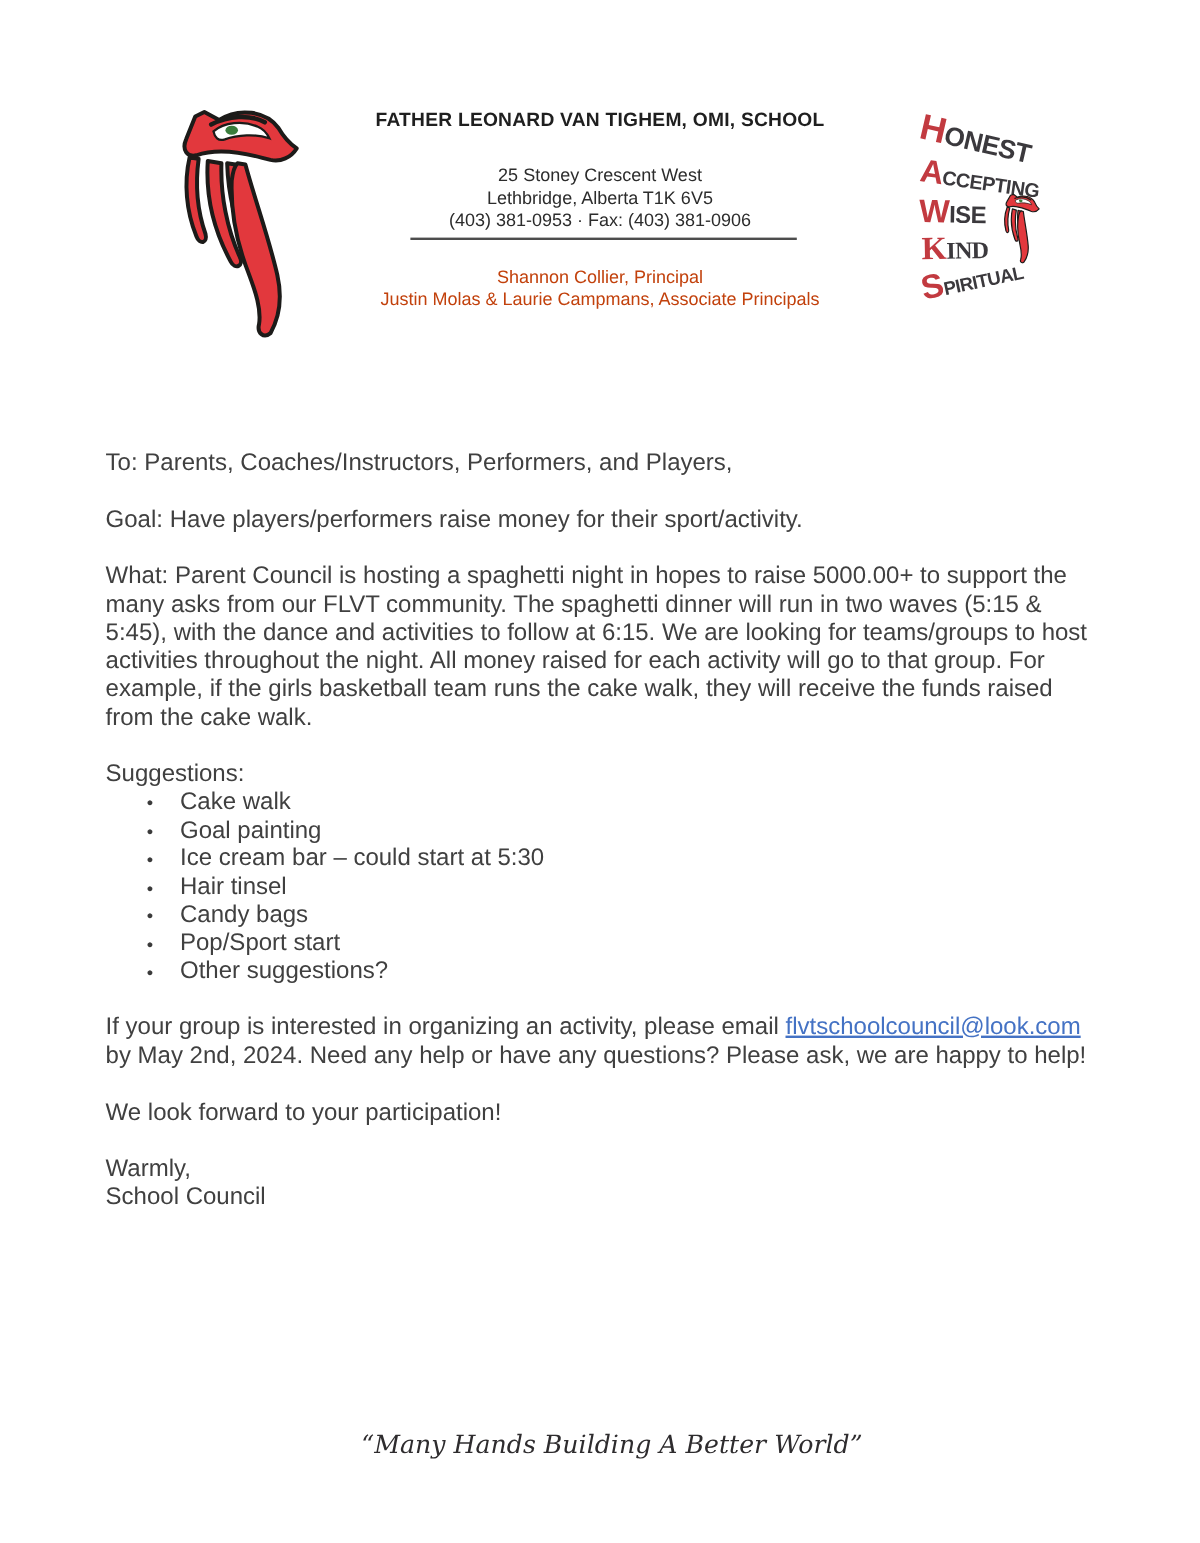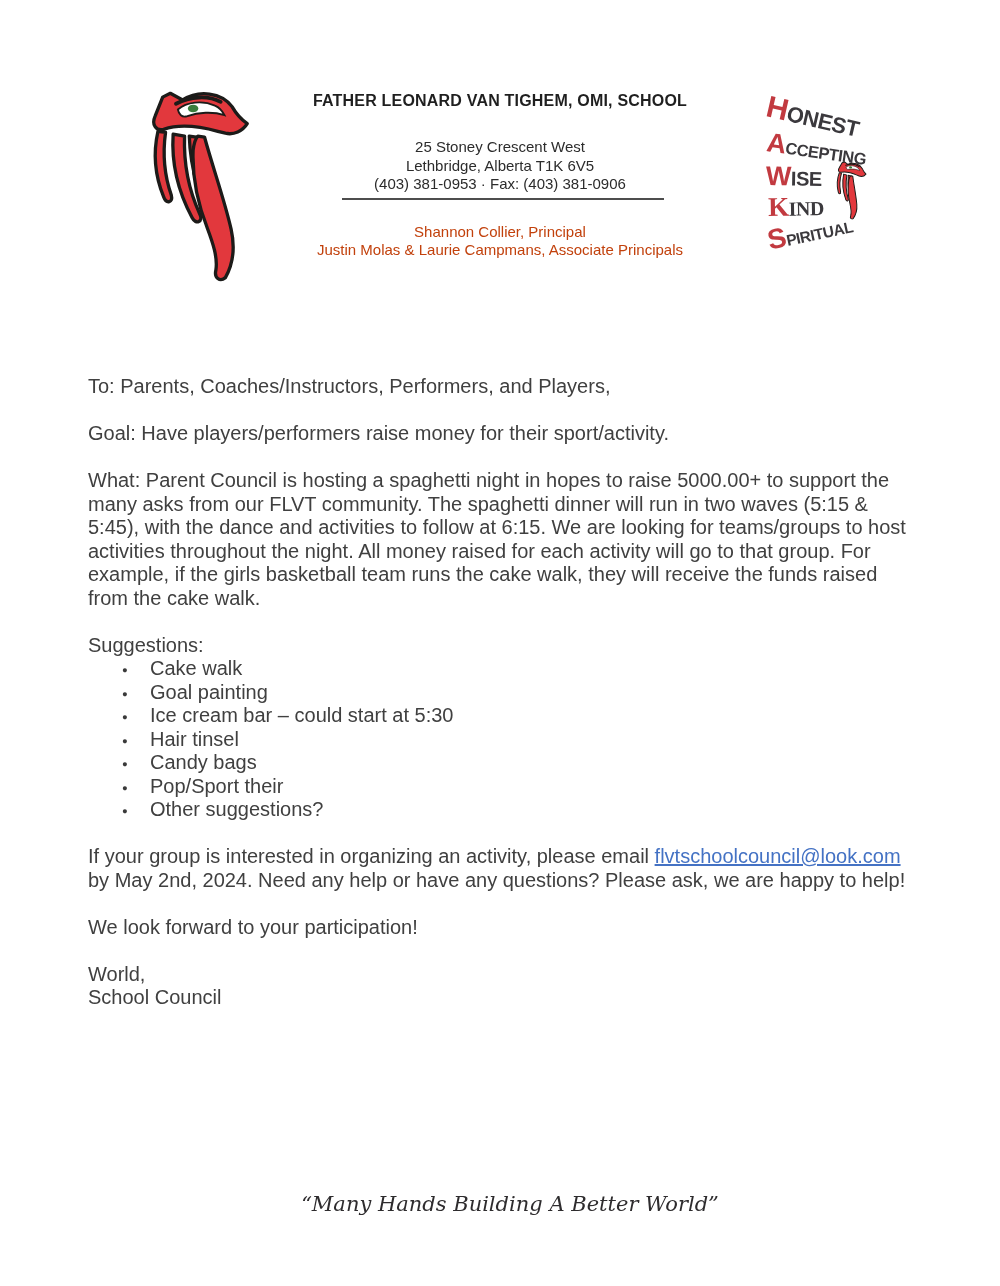--- a/index.html
+++ b/index.html
@@ -110,27 +110,27 @@
     <p>To: Parents, Coaches/Instructors, Performers, and Players,</p>
     <p>Goal: Have players/performers raise money for their sport/activity.</p>
     <p>What: Parent Council is hosting a spaghetti night in hopes to raise 5000.00+ to support the many asks from our FLVT community. The spaghetti dinner will run in two waves (5:15 &amp; 5:45), with the dance and activities to follow at 6:15. We are looking for teams/groups to host activities throughout the night. All money raised for each activity will go to that group. For example, if the girls basketball team runs the cake walk, they will receive the funds raised from the cake walk.</p>
     <p class="suggestions-label">Suggestions:</p>
     <ul class="suggestions">
       <li>Cake walk</li>
       <li>Goal painting</li>
       <li>Ice cream bar – could start at 5:30</li>
       <li>Hair tinsel</li>
       <li>Candy bags</li>
-      <li>Pop/Sport their</li>
+      <li>Pop/Sport start</li>
       <li>Other suggestions?</li>
     </ul>
     <p><span>If your group is interested in organizing an activity, please email </span><a class="email-link">flvtschoolcouncil@look.com</a><span> by May 2nd, 2024. Need any help or have any questions? Please ask, we are happy to help!</span></p>
     <p>We look forward to your participation!</p>
     <p class="signature-block">
       </p>
-      <div>World,</div>
+      <div>Warmly,</div>
       <div>School Council</div>
     <p></p>
   </div>
 
   <div class="footer-motto">“Many Hands Building A Better World”</div>
 
 </div>
 
 </body></html>

